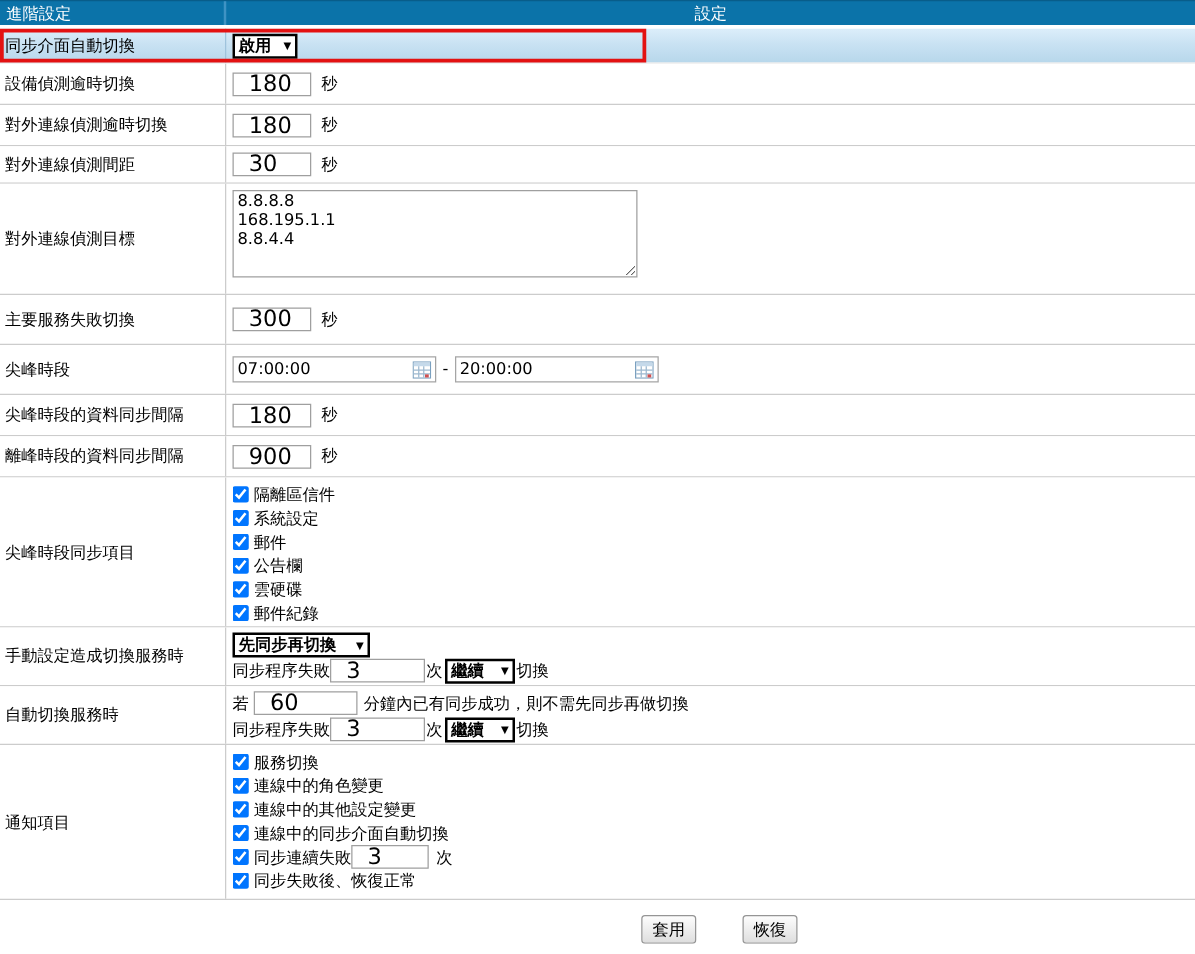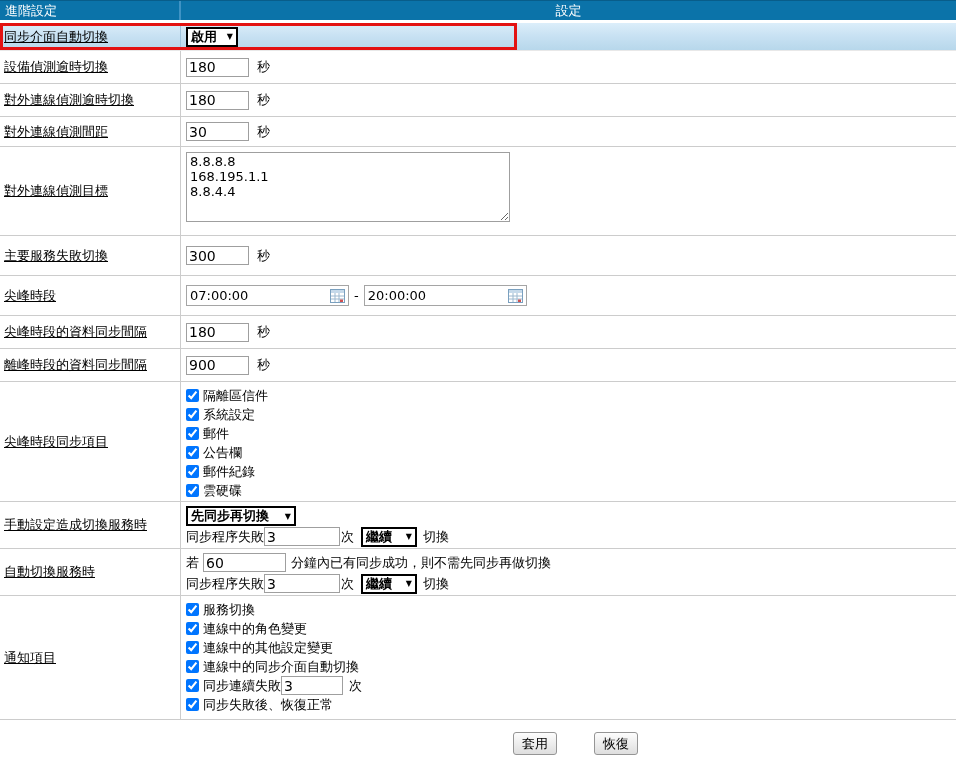--- a/index.html
+++ b/index.html
@@ -3,34 +3,34 @@
 <meta charset="utf-8">
 <style>
   html,body{margin:0;padding:0;background:#fff;}
   body{width:956px;font-family:"DejaVu Sans","Liberation Sans",sans-serif;font-size:13px;color:#000;position:relative;}
   .table{width:956px;}
   .row{display:flex;box-sizing:border-box;border-bottom:1px solid #ccc;background:#fff;}
   .thead{height:20px;border-bottom:none;margin-bottom:3px;background:#0b73a9;border-top:1px solid #085d8a;}
   .th{color:#fff;display:flex;align-items:center;}
   .th-left{width:181px;box-sizing:border-box;padding-left:5px;border-right:2px solid #3f93c4;}
   .th-right{flex:1;justify-content:center;}
-  .label-col{width:181px;box-sizing:border-box;flex:0 0 181px;border-right:1px solid #ccc;display:flex;align-items:center;padding-left:4px;text-decoration:underline;}
+  .label-col{width:181px;box-sizing:border-box;flex:0 0 181px;border-right:1px solid #ccc;display:flex;align-items:center;padding-left:4px;}
   .set{flex:1;display:flex;align-items:center;padding-left:5px;box-sizing:border-box;}
   .set-col{flex:1;display:flex;flex-direction:column;justify-content:flex-start;padding-left:5px;box-sizing:border-box;}
   .r-hl{height:28px;background:linear-gradient(to bottom,#dceefa 0%,#c9e2f3 45%,#b7d7eb 100%);border-bottom:1px solid #e8e8e8;}
   .h33{height:33px}.h30{height:30px}.h89{height:89px}.h40{height:40px}.h120{height:120px}.h47{height:47px}.h124{height:124px}
-  .num{box-sizing:border-box;height:19px;border:1px solid #9f9f9f;font-family:inherit;font-size:14px;padding:0 2px;background:#fff;}
+  .num{box-sizing:border-box;height:19px;border:1px solid #9f9f9f;font-family:inherit;font-size:18px;padding:0 12px;background:#fff;}
   .w63{width:63px}.w76{width:76px}.w83{width:83px}.w62{width:62px}
   .unit{margin-left:8px;}
   .sel{display:inline-flex;align-items:center;box-sizing:border-box;height:20px;border:2px solid #000;background:#fff;padding:0 3px;cursor:default;font-weight:bold;}
   .sel .sel-txt{white-space:nowrap;}
   .sel .arrow{font-size:8px;margin-left:auto;padding-left:6px;}
   .sel-enable{width:52px;}
   .sel-mode{width:110px;margin-top:4px;}
-  .sel-act{width:56px;margin:0 6px;}
+  .sel-act{width:56px;margin:0 1px;}
   textarea.targets{box-sizing:border-box;width:324px;height:70px;margin-top:5px;border:1px solid #9f9f9f;font-family:inherit;font-size:13px;padding:1px 3px;resize:both;}
   .timefield{display:inline-flex;align-items:center;box-sizing:border-box;width:163px;height:21px;border:1px solid #a5a5a5;background:#fff;padding:0 3px;}
   .timefield .cal{margin-left:auto;display:inline-flex;}
   .dash{margin:0 5px;}
   .chk-line{height:19px;display:flex;align-items:center;white-space:nowrap;}
   .chk-line input{margin:0 4px 0 0;}
   .sub-line{height:21px;display:flex;align-items:center;white-space:nowrap;}
   .pad-top4{padding-top:4px;}
   .pad-top3{padding-top:3px;}
   .actions{margin-top:12px;display:flex;gap:37px;padding-left:513px;}
@@ -164,25 +164,25 @@
       <div class="chk-line">
         <input type="checkbox" checked="checked" style="">
         <span>郵件</span>
       </div>
       <div class="chk-line">
         <input type="checkbox" checked="checked" style="">
         <span>公告欄</span>
       </div>
       <div class="chk-line">
         <input type="checkbox" checked="checked" style="">
+        <span>雲硬碟</span>
+      </div>
+      <div class="chk-line">
+        <input type="checkbox" checked="checked" style="">
         <span>郵件紀錄</span>
-      </div>
-      <div class="chk-line">
-        <input type="checkbox" checked="checked" style="">
-        <span>雲硬碟</span>
       </div>
     </div>
   </div>
 
   <div class="row h47">
     <div class="label-col">手動設定造成切換服務時</div>
     <div class="set-col">
       <span class="sel sel-mode">
         <span class="sel-txt">先同步再切換</span>
         <span class="arrow">▼</span>

